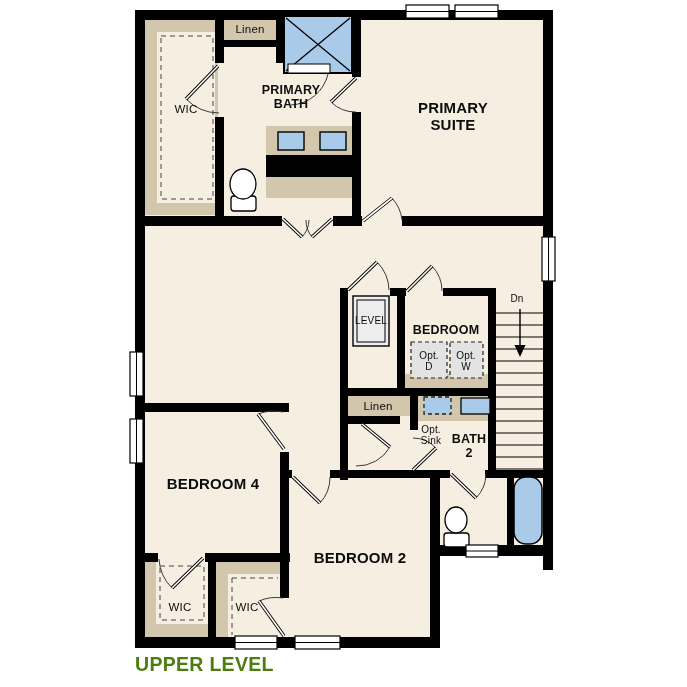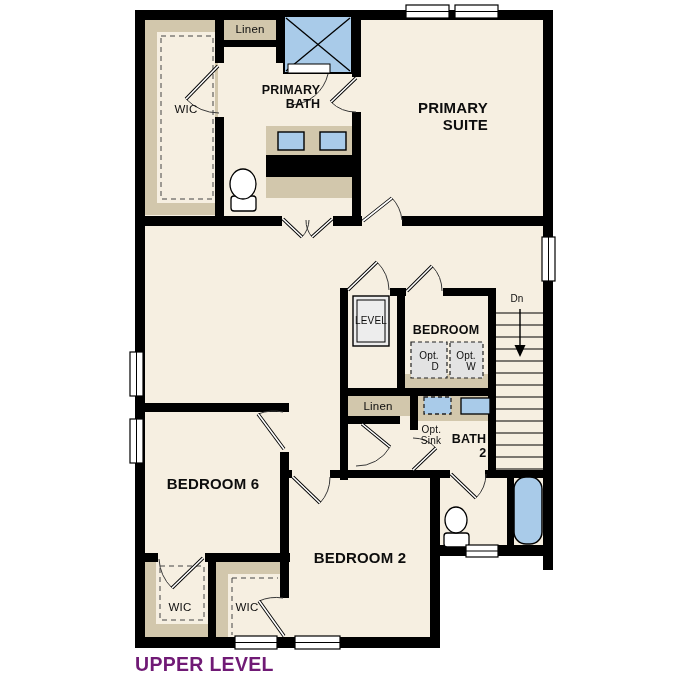--- a/index.html
+++ b/index.html
@@ -1,25 +1,25 @@
 <!DOCTYPE html>
 <html><head>
 <meta charset="utf-8">
 <style>
   html,body{margin:0;padding:0;background:#fff;}
   #canvas{position:relative;width:687px;height:687px;background:#ffffff;overflow:hidden;}
   #plan-svg{position:absolute;left:0;top:0;}
   .lbl{position:absolute;transform:translate(-50%,-50%);font-family:"Liberation Sans",sans-serif;
-       color:#0d0d0d;text-align:right;line-height:1.12;white-space:pre-line;letter-spacing:.2px;}
+       color:#0d0d0d;text-align:center;line-height:1.12;white-space:pre-line;letter-spacing:.2px;}
   .rm{font-weight:700;font-size:15px;}
   .rm-sm{font-weight:700;font-size:12.5px;}
   .sm{font-size:11.5px;}
   .xs{font-size:10px;}
   .title{position:absolute;font-family:"Liberation Sans",sans-serif;font-weight:700;
-         font-size:19.5px;color:#701a75;transform:translate(0,-50%);letter-spacing:.3px;}
+         font-size:19.5px;color:#4d7c0f;transform:translate(0,-50%);letter-spacing:.3px;}
 </style>
 </head>
 <body>
 
 <div id="canvas">
 
 <svg id="plan-svg" width="687" height="687" viewBox="0 0 687 687">
 
   <g fill="#f6efe1">
     <rect x="145" y="20" width="398" height="455"></rect>
@@ -236,19 +236,19 @@
 <div class="lbl xs" style="left:429px;top:361px">Opt.
 D</div>
 <div class="lbl xs" style="left:466px;top:361px">Opt.
 W</div>
 <div class="lbl xs" style="left:517px;top:299px">Dn</div>
 <div class="lbl sm" style="left:378px;top:406px">Linen</div>
 <div class="lbl xs" style="left:431px;top:435px">Opt.
 Sink</div>
 <div class="lbl rm-sm" style="left:469px;top:446px">BATH
 2</div>
-<div class="lbl rm" style="left:213px;top:484px">BEDROOM 6</div>
+<div class="lbl rm" style="left:213px;top:484px">BEDROOM 4</div>
 <div class="lbl rm" style="left:360px;top:558px">BEDROOM 2</div>
 <div class="lbl sm" style="left:180px;top:607px">WIC</div>
 <div class="lbl sm" style="left:247px;top:607px">WIC</div>
 <div class="title" style="left:135px;top:664px">UPPER LEVEL</div>
 
 </div>
 
 </body></html>

